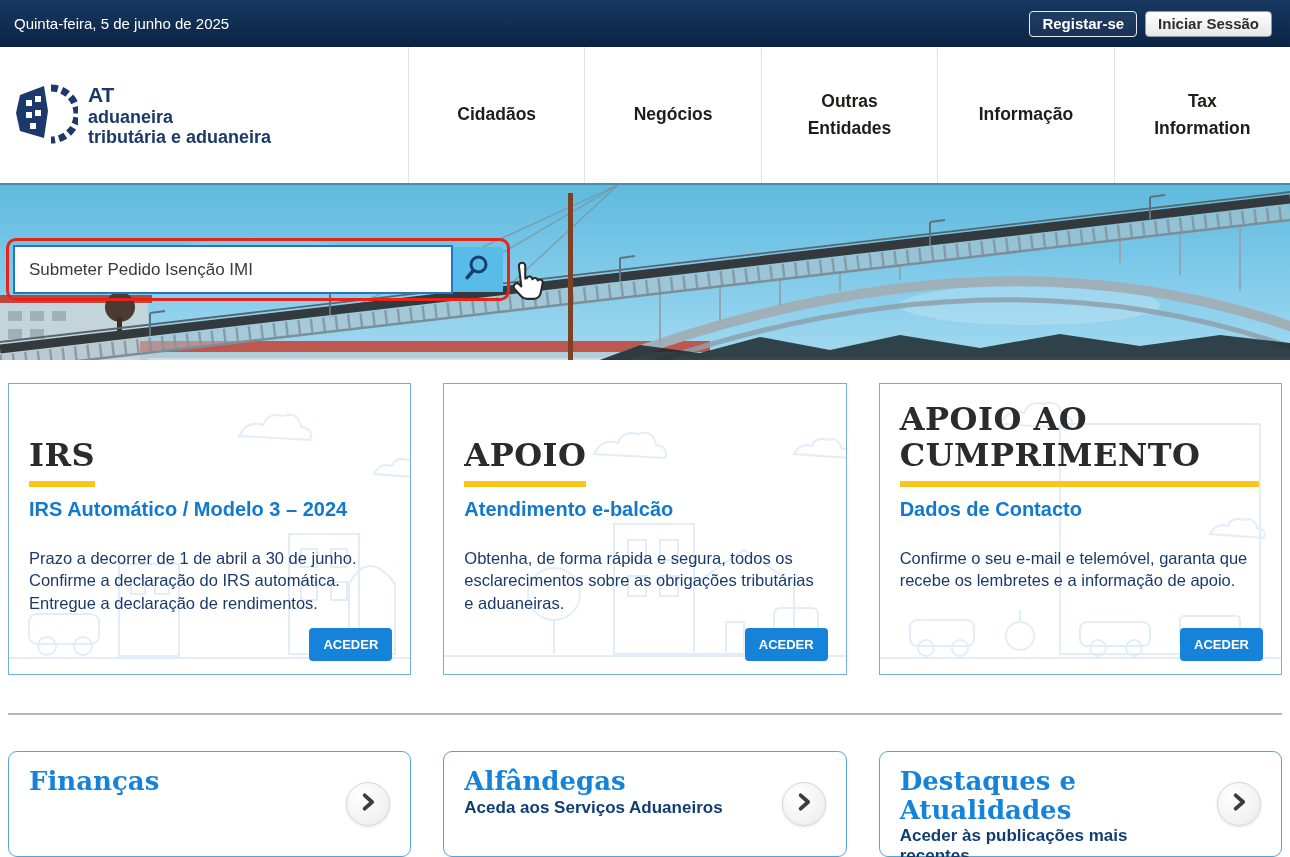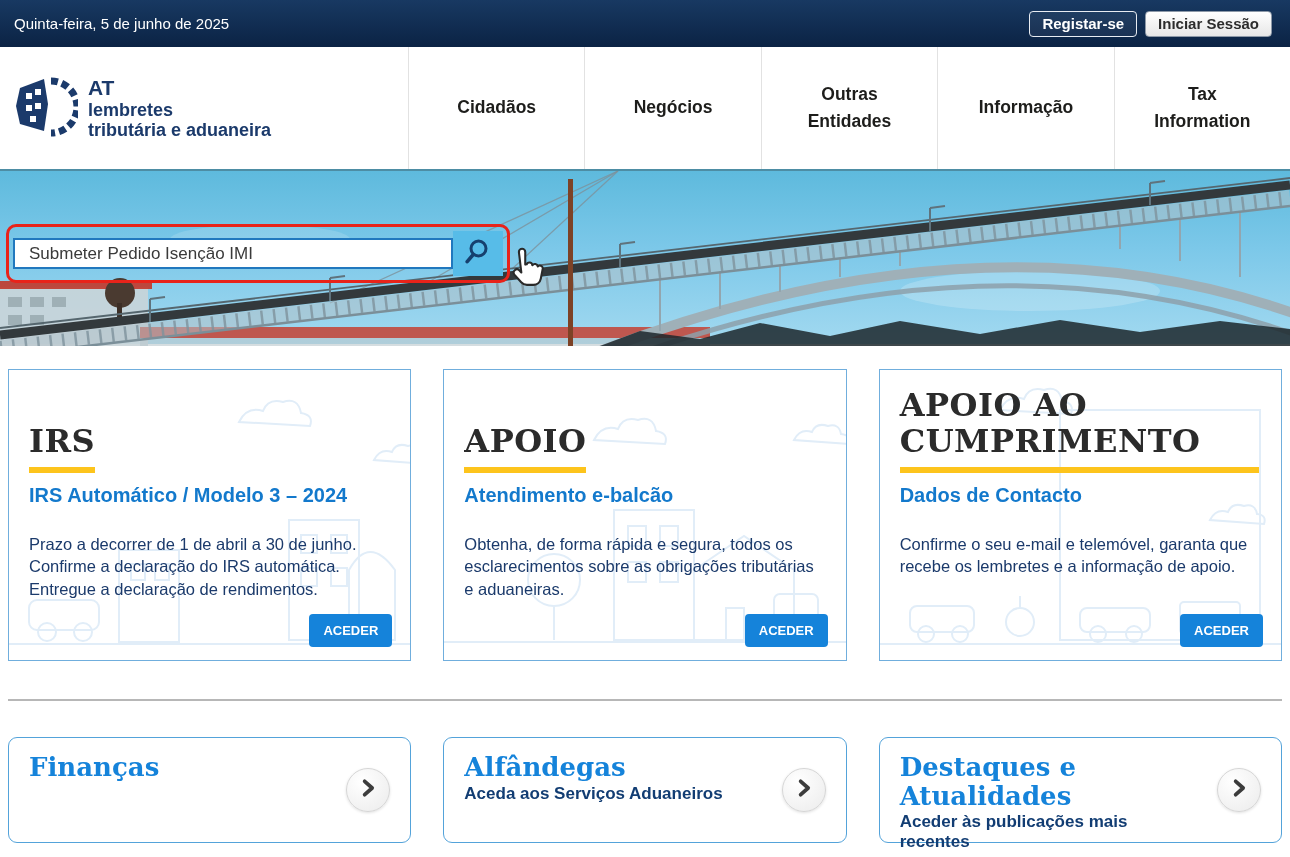--- a/index.html
+++ b/index.html
@@ -22,21 +22,21 @@
     font-size:15px; border:1.5px solid #e8ecf2; border-radius:4px;
     padding:3px 12px 4px; cursor:pointer;
   }
   .btn-login {
     background:linear-gradient(180deg,#ffffff 0%,#e7e7e7 100%);
     color:#2d2d2d; font-weight:bold; font-size:15px;
     border:1px solid #8d99a8; border-radius:4px; padding:3px 12px 4px; cursor:pointer;
   }
 
   
-  .header { height:122px; background:#ffffff; display:flex; }
+  .header { height:136px; background:#ffffff; display:flex; }
   .logo { width:408px; display:flex; align-items:center; padding-left:14px; gap:10px; }
   .logo-text { color:#1b3a6b; line-height:1.12; }
   .logo-acronym { font-size:21px; font-weight:bold; }
   .logo-line { font-size:18px; font-weight:bold; }
   .nav { flex:1; display:flex; }
   .nav-item {
     flex:1; border-left:1px solid #e2e2e2; display:flex; align-items:center;
     justify-content:center; text-align:center; font-size:17.5px; font-weight:bold;
     color:#1d1d1b; padding:0 30px; line-height:1.55; cursor:pointer;
   }
@@ -46,21 +46,21 @@
     height:175px; position:relative; overflow:visible;
     background:linear-gradient(180deg,#5ebadd 0%,#7cc8e9 45%,#a2d9f0 100%);
     border-top:2px solid #4d8da4;
   }
   .hero svg.scene { position:absolute; inset:0; }
   .search-wrap {
     position:absolute; left:6px; top:53px; display:flex; align-items:center;
     border:3px solid #e8231a; border-radius:10px; padding:4px; z-index:5;
   }
   .search-input {
-    width:440px; height:31px; border:2px solid #2178be; background:#ffffff;
+    width:440px; height:49px; border:2px solid #2178be; background:#ffffff;
     font-family:"Liberation Sans",sans-serif; font-size:17px; color:#3a3a3a;
     padding:0 14px; outline:none;
   }
   .search-btn {
     width:50px; height:45px; border:none; background:#57bce8; cursor:pointer;
     display:flex; align-items:center; justify-content:center;
   }
   .cursor-pointer { position:absolute; left:505px; top:76px; z-index:9; }
 
   
@@ -128,21 +128,21 @@
         <rect x="12" y="19" width="6" height="6" fill="#ffffff"></rect>
         <rect x="21" y="15" width="6" height="6" fill="#ffffff"></rect>
         <rect x="12" y="31" width="6" height="6" fill="#ffffff"></rect>
         <rect x="21" y="29" width="6" height="6" fill="#ffffff"></rect>
         <rect x="16" y="42" width="6" height="6" fill="#ffffff"></rect>
         <path d="M37 7 A26 26 0 0 1 37 59" fill="none" stroke="#1b3a6b" stroke-width="7" stroke-dasharray="7 4"></path>
       </svg>
     </span>
     <div class="logo-text">
       <div class="logo-acronym">AT</div>
-      <div class="logo-line">lembretes</div>
+      <div class="logo-line">aduaneira</div>
       <div class="logo-line">tributária e aduaneira</div>
     </div>
   </div>
   <div class="nav">
     <div class="nav-item">Cidadãos</div>
     <div class="nav-item">Negócios</div>
     <div class="nav-item">Outras Entidades</div>
     <div class="nav-item">Informação</div>
     <div class="nav-item">Tax Information</div>
   </div>

